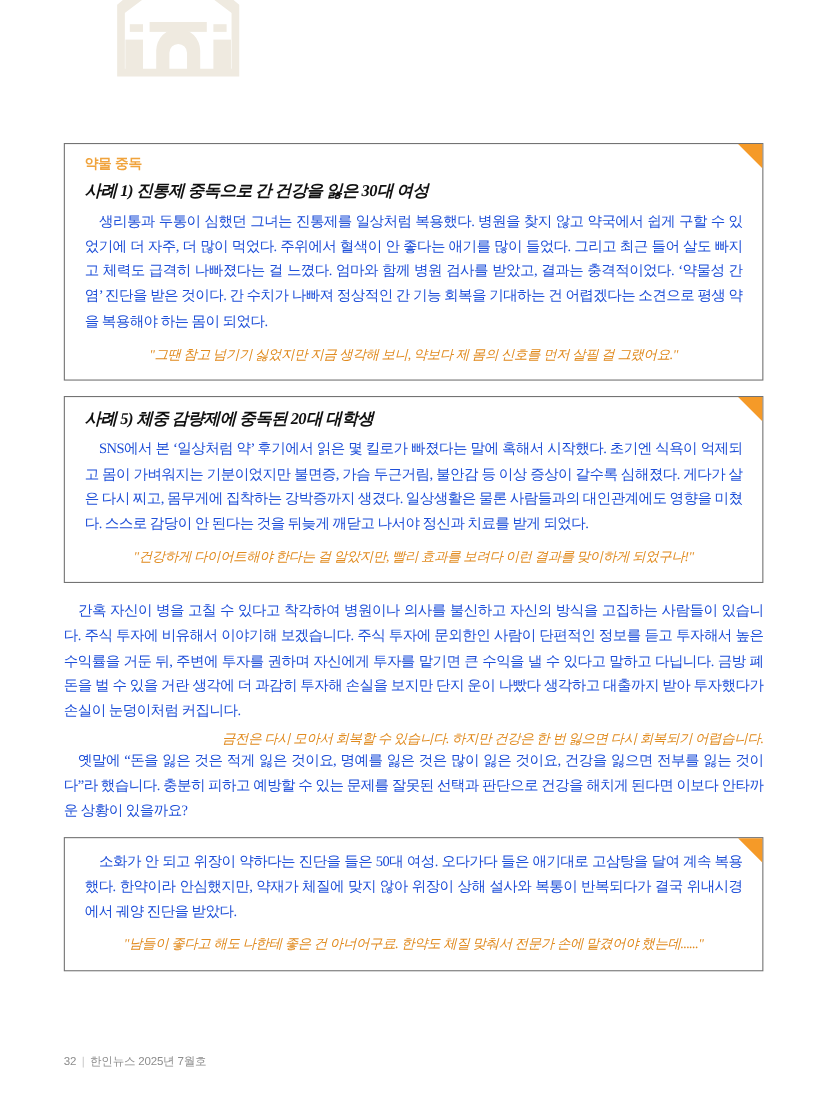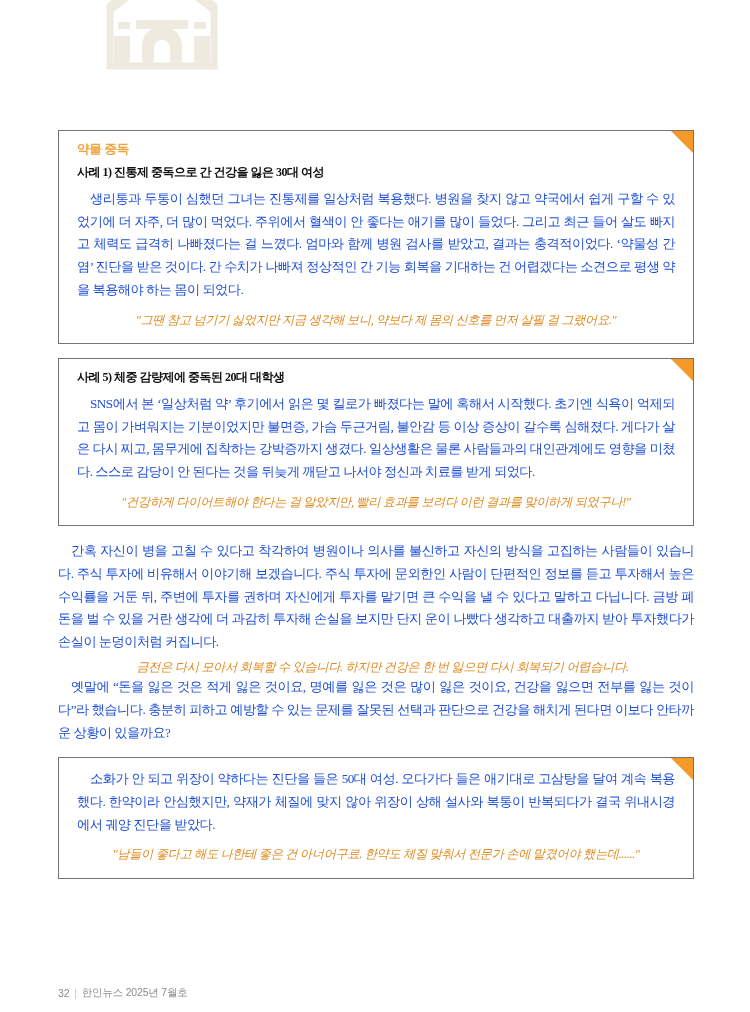--- a/index.html
+++ b/index.html
@@ -51,26 +51,27 @@
   .kicker {
     color: #f0a33c;
     font-size: 12.5px;
     font-weight: bold;
     font-family: "Liberation Sans", sans-serif;
     margin: 0 0 6px 0;
     letter-spacing: -0.3px;
   }
 
   .case-title {
-    font-size: 12px;
+    font-size: 15px;
     font-weight: bold;
     margin: 0 0 7px 0;
     color: #111111;
     letter-spacing: -0.5px;
     font-family: "Liberation Serif", serif;
+    font-style: italic;
   }
 
   p.body {
     font-size: 13.2px;
     line-height: 1.72;
     margin: 0;
     color: #1d4ed8;
     text-align: justify;
     text-indent: 13px;
     letter-spacing: -0.5px;
@@ -82,36 +83,36 @@
     font-size: 12.3px;
     color: #e08a1e;
     text-align: center;
     margin: 9px 0 0 0;
     font-style: italic;
     letter-spacing: -0.4px;
     line-height: 1.5;
   }
 
   .quote.inline {
-    text-align: center;
+    text-align: right;
     text-indent: 13px;
     margin: 4px 0 0 0;
   }
 
   .free {
     margin-bottom: 13px;
   }
 
   .free p.body { margin-bottom: 0; }
 
   
   .footer {
     position: absolute;
     left: 58px;
-    bottom: 12px;
+    bottom: 40px;
     font-size: 10.5px;
     color: #8c8c8c;
     font-family: "Liberation Sans", sans-serif;
     display: flex;
     align-items: center;
     gap: 5px;
     letter-spacing: -0.2px;
   }
   .footer .bar { color: #c9c9c9; }
 </style>

